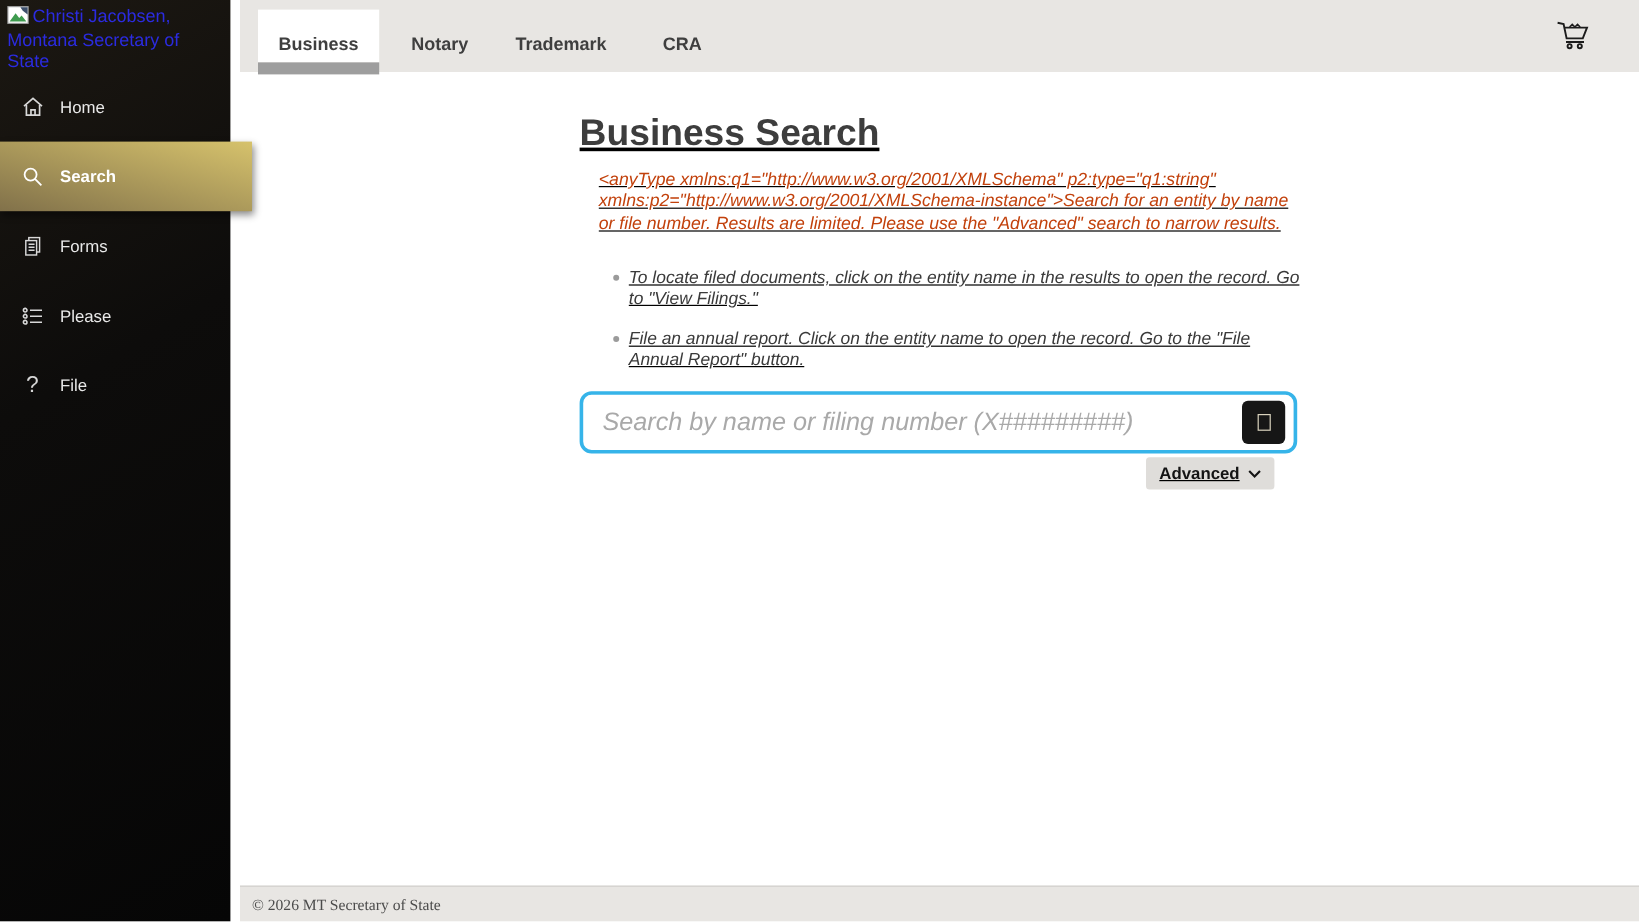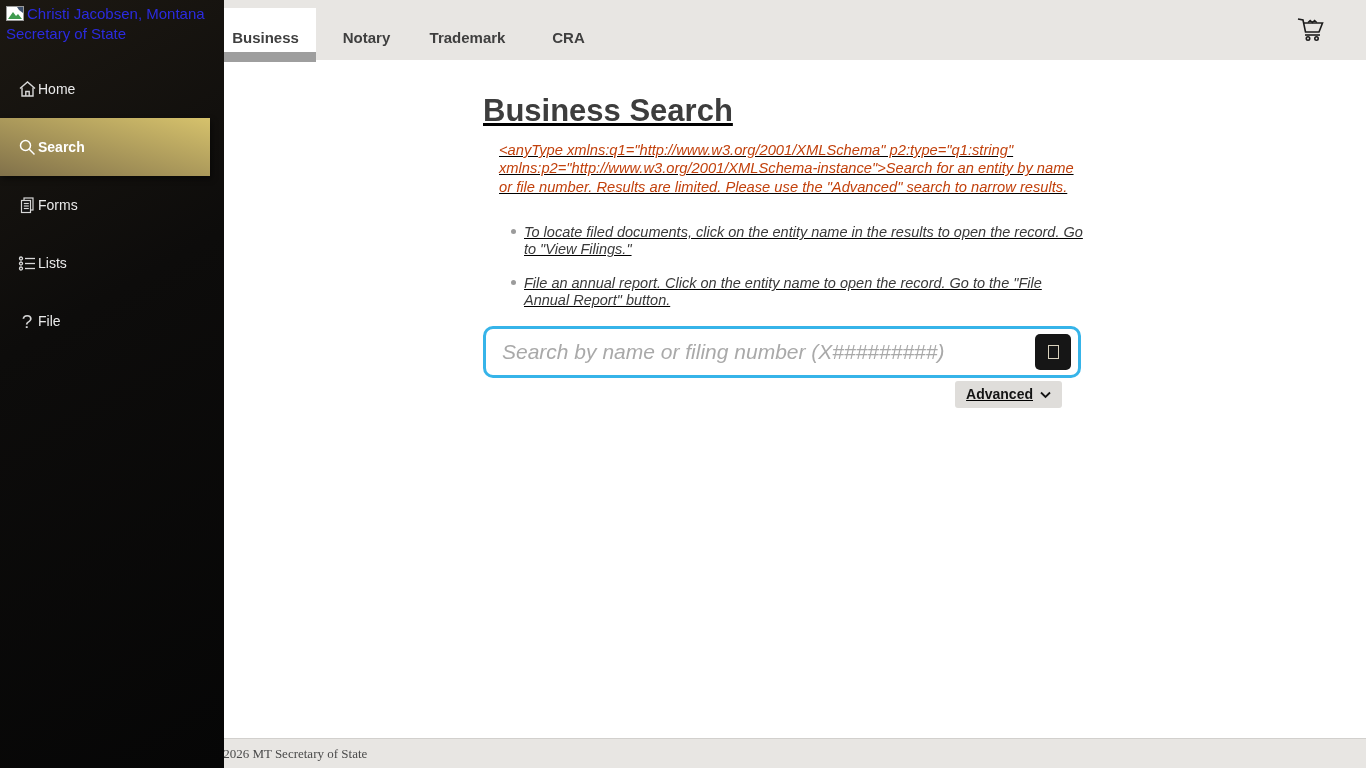--- a/index.html
+++ b/index.html
@@ -4,32 +4,32 @@
 <style>
   * { box-sizing: border-box; }
   html,body { margin:0; padding:0; }
   body {
     width:1366px; height:768px; position:relative; overflow:hidden;
     background:#ffffff; font-family:"Liberation Sans", sans-serif;
   }
 
   
   .sidebar {
-    position:absolute; left:0; top:0; width:224px; height:768px;
+    position:absolute; left:0; top:0; width:192px; height:768px;
     background:linear-gradient(150deg,#1c1812 0%,#0d0c0b 40%,#060606 100%);
     z-index:6;
   }
   .logo-link {
     display:block; padding:5px 6px 0 6px; text-decoration:none;
     color:#2b2bdf; font-size:15px; line-height:18px; cursor:pointer;
   }
   .broken-img { display:inline-block; vertical-align:-2px; margin-right:3px; }
   .side-nav { position:absolute; top:60px; left:0; width:200px; }
   .nav-item {
-    height:58px; display:flex; align-items:center; gap:1px;
+    height:58px; display:flex; align-items:center; gap:13px;
     padding-left:17px; color:#e9e9e9; font-size:14px; cursor:pointer;
   }
   .nav-item .nav-icon { width:20px; display:flex; justify-content:center; }
   .nav-item.active {
     width:210px;
     background:linear-gradient(to top right,#81714a 0%,#d6c26c 100%);
     box-shadow:2px 3px 6px rgba(0,0,0,0.45);
     color:#ffffff; font-weight:700;
   }
   .help-glyph { font-size:19px; color:#d6d6d6; font-weight:400; line-height:1; }
@@ -162,21 +162,21 @@
       <span class="nav-icon">
         <svg width="19" height="17" viewBox="0 0 19 17" fill="none" stroke="#d8d8d8" stroke-width="1.3">
           <circle cx="3" cy="3.5" r="1.5"></circle>
             <line x1="7" y1="3.5" x2="17" y2="3.5"></line>
           <circle cx="3" cy="8.5" r="1.5"></circle>
             <line x1="7" y1="8.5" x2="17" y2="8.5"></line>
           <circle cx="3" cy="13.5" r="1.5"></circle>
             <line x1="7" y1="13.5" x2="17" y2="13.5"></line>
         </svg>
       </span>
-      <span class="nav-label">Lists</span>
+      <span class="nav-label">Please</span>
     </div>
 
     <div class="nav-item">
       <span class="nav-icon">
         <span class="help-glyph">?</span>
       </span>
       <span class="nav-label">File</span>
     </div>
   </nav>
 </aside>

